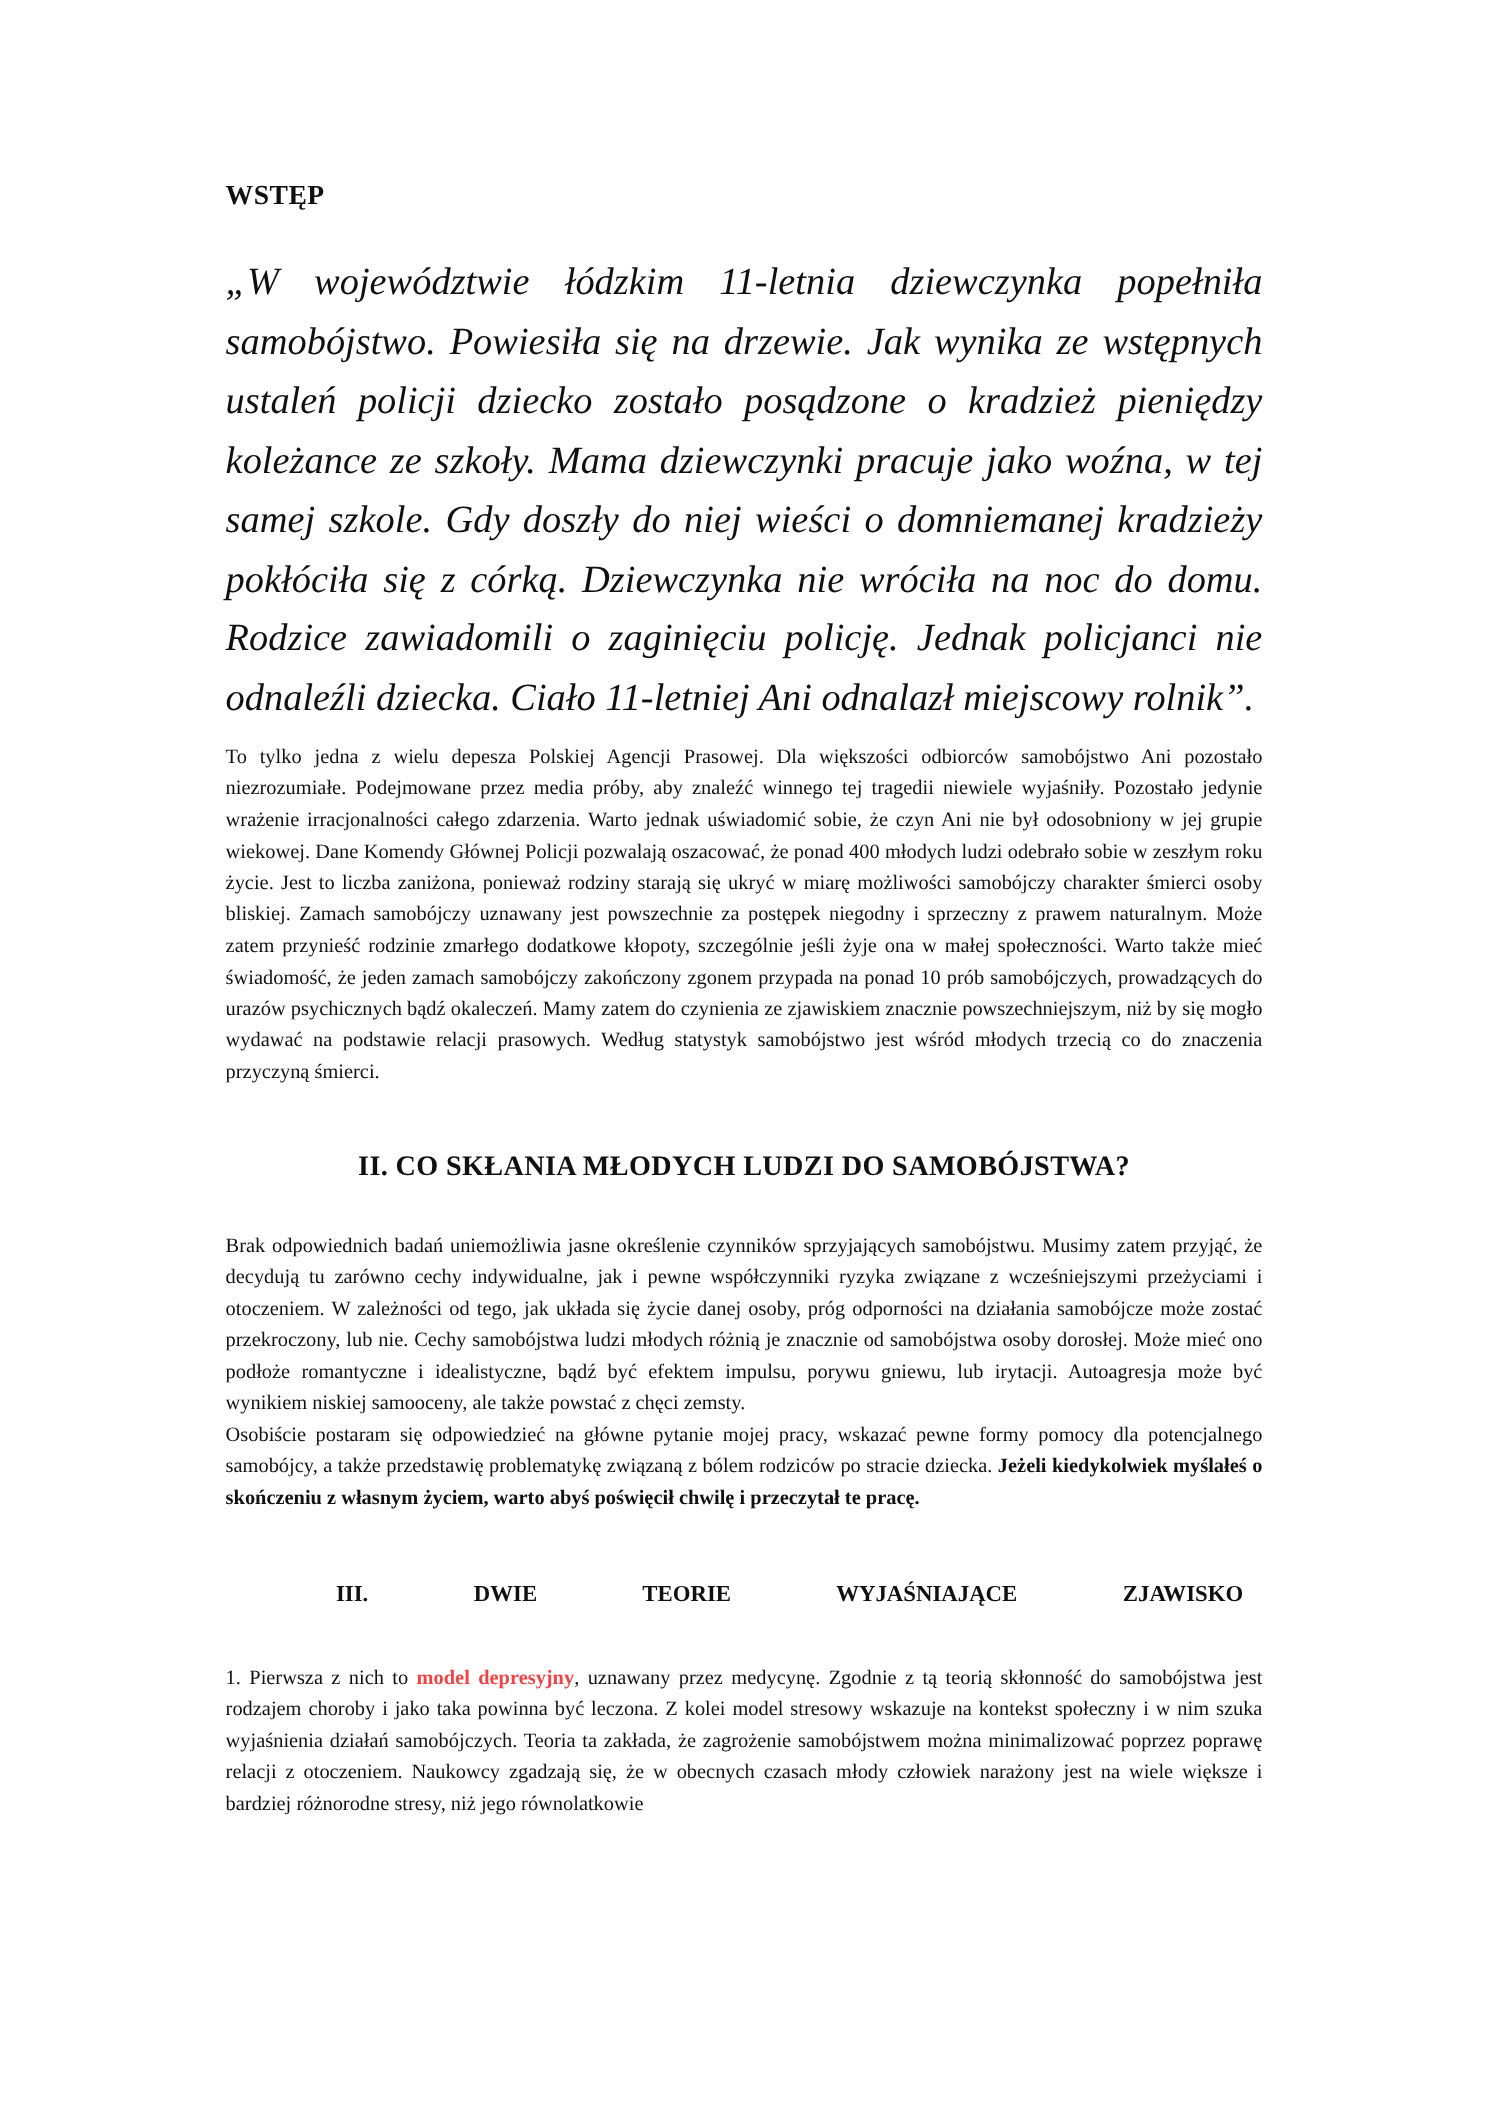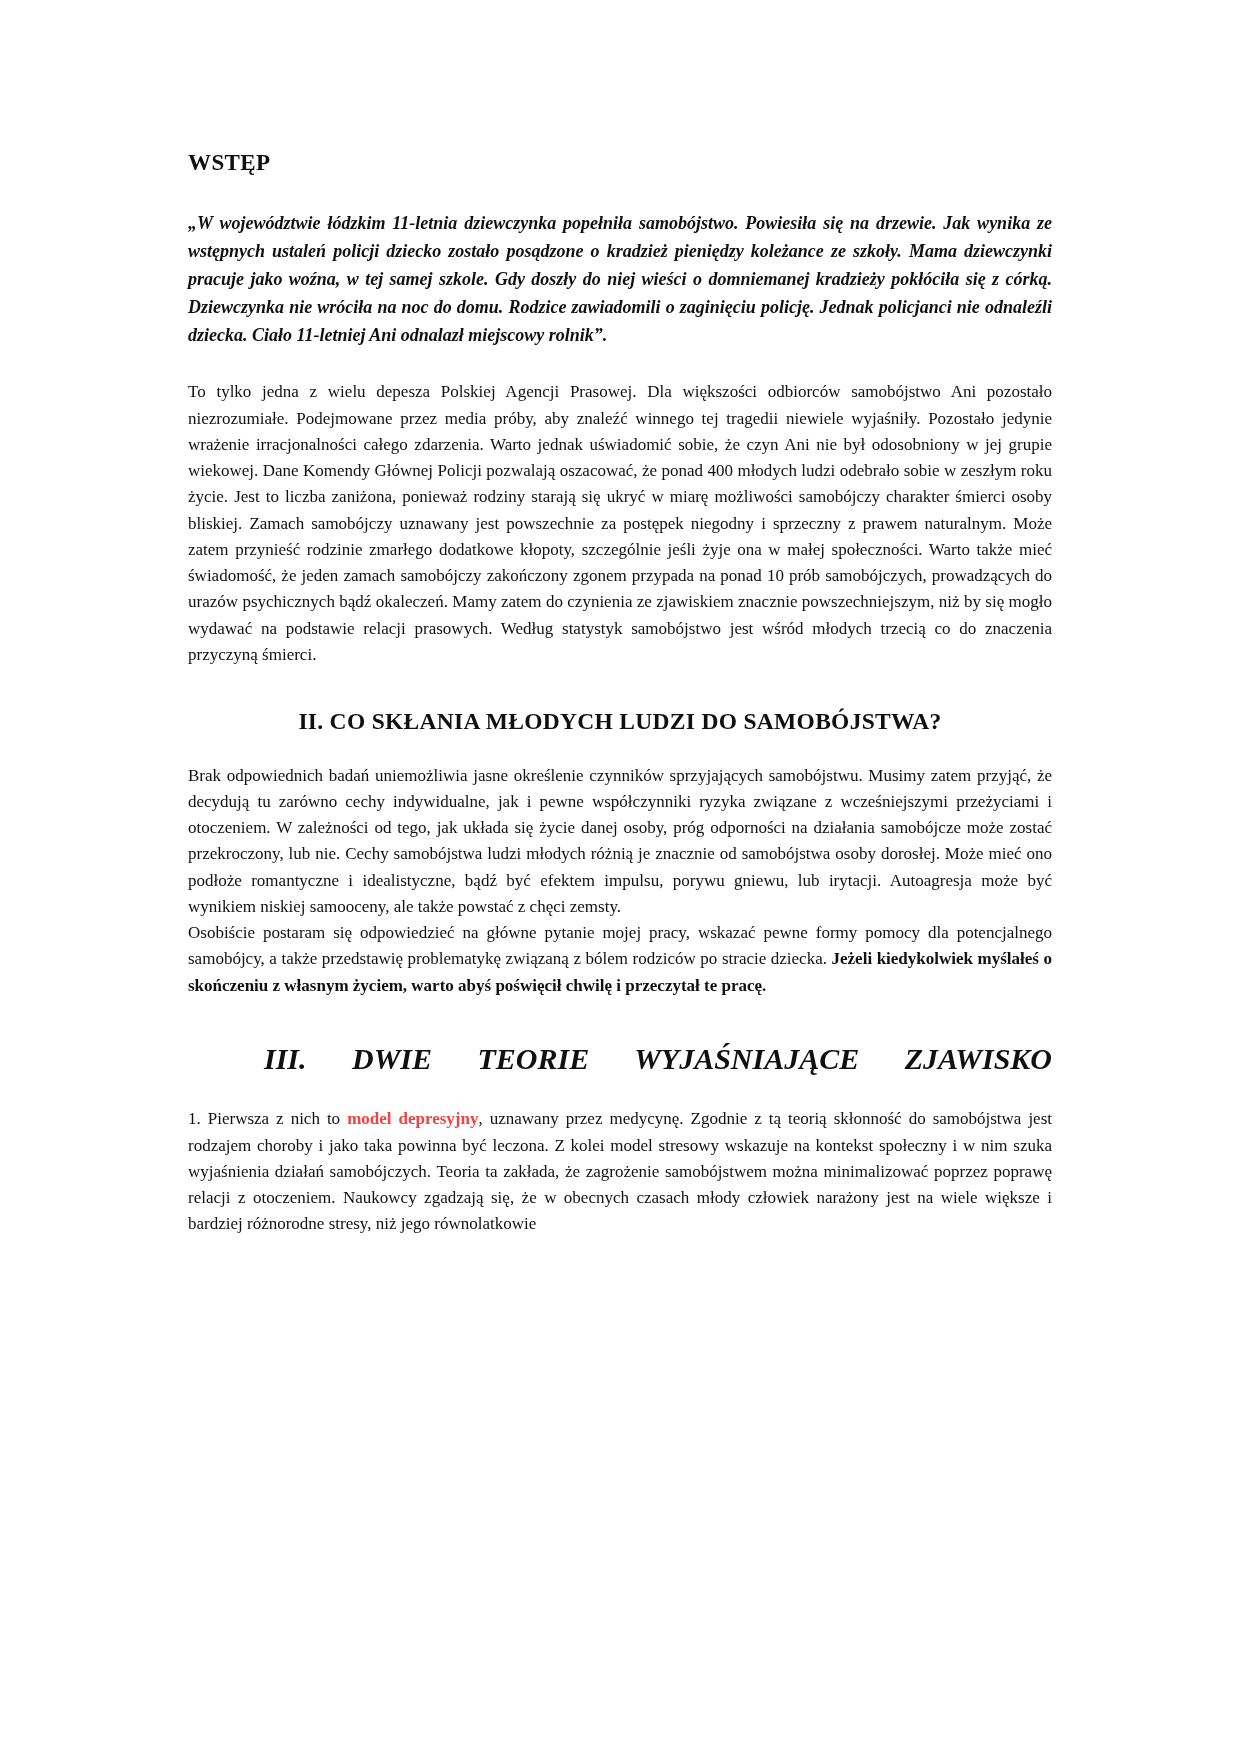--- a/index.html
+++ b/index.html
@@ -30,57 +30,55 @@
   
   .h-left {
     font-weight: bold;
     font-size: 23px;
     letter-spacing: 0.4px;
     margin: 0 0 34px 0;
     line-height: 1.15;
   }
   .quote {
     font-style: italic;
-    font-size: 18px;
+    font-size: 32px;
     line-height: 1.545;
     text-align: justify;
     text-justify: inter-word;
-    margin: 0 0 30px 0;
-    font-weight: bold;
+    margin: 0 0 12px 0;
   }
   p.body {
     font-size: 17px;
     line-height: 1.545;
     text-align: justify;
     text-justify: inter-word;
     margin: 0;
     hyphens: none;
   }
   p.body + p.body {
     margin-top: 0;
   }
   .gap-md { height: 26px; }
   .gap-lg { height: 38px; }
 
   .h-center {
     font-weight: bold;
     font-size: 23.5px;
     text-align: center;
     letter-spacing: 0.3px;
-    margin: 0;
+    margin: 12px;
     line-height: 1.3;
   }
   .h-justify {
     font-weight: bold;
-    font-size: 30px;
+    font-size: 19px;
     text-align: justify;
     text-justify: inter-word;
     line-height: 1.45;
-    margin: 0;
-    font-style: italic;
+    margin: 16px;
   }
   .h-justify .line1 {
     display: block;
     text-align: justify;
     text-align-last: justify;
     text-indent: 76px;
   }
   .h-justify .line2 {
     display: block;
   }

